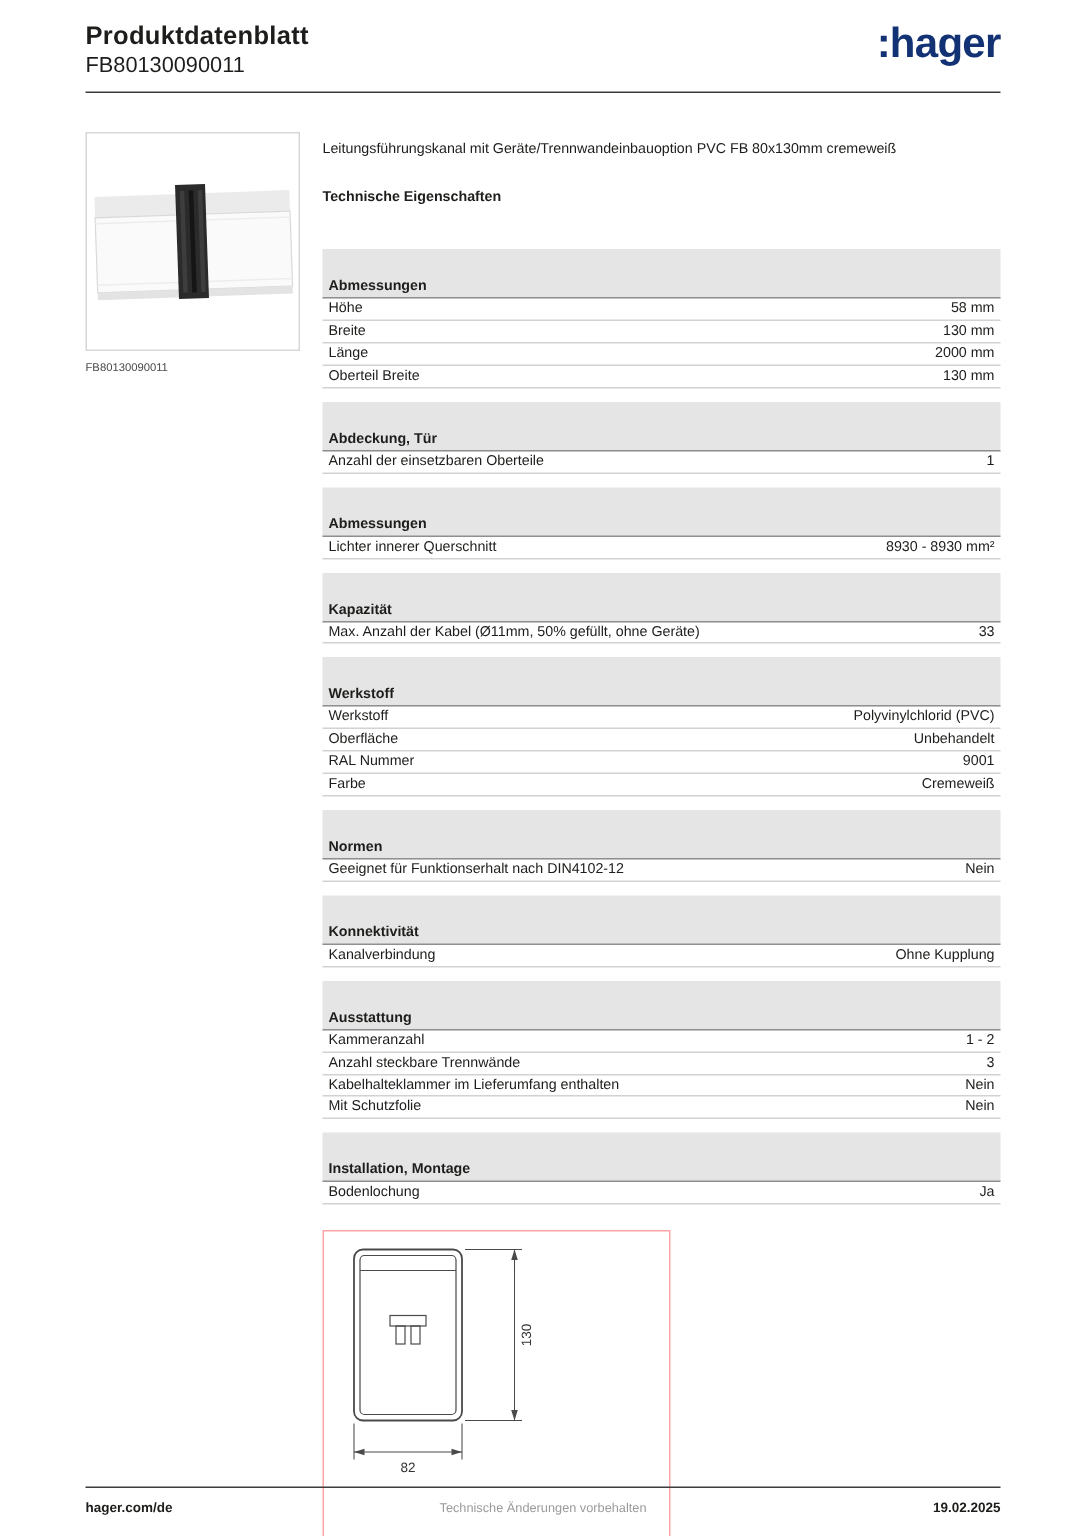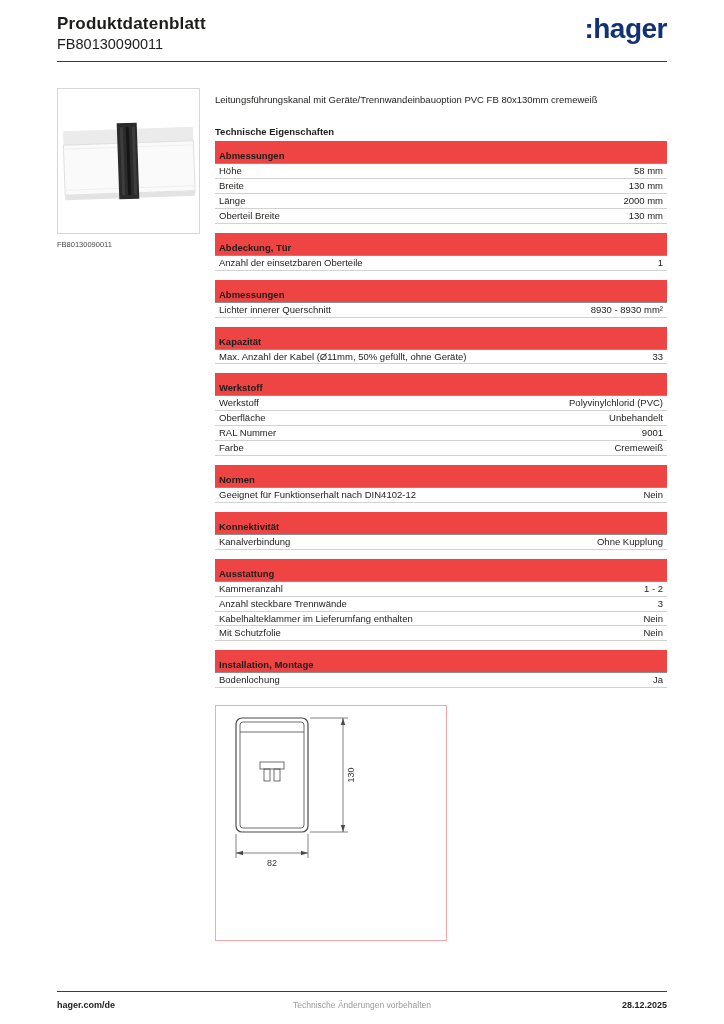--- a/index.html
+++ b/index.html
@@ -25,26 +25,26 @@
   
   .content { position:absolute; top:88px; left:57px; right:57px; display:flex; gap:15px; }
 
   .left-col { flex:0 0 143px; width:143px; }
   .image-box { width:143px; height:146px; border:1px solid #d6d6d6; background:#fff; overflow:hidden; }
   .image-box svg { display:block; width:100%; height:100%; }
   .image-caption { margin-top:6px; font-size:7.5px; color:#4a4a4a; }
 
   .right-col { flex:1; min-width:0; }
   .prod-title { font-size:9.5px; font-weight:normal; margin:6px 0 20px; line-height:1.3; }
-  .tech-heading { font-size:9.5px; font-weight:bold; margin-bottom:4px; }
+  .tech-heading { font-size:9.5px; font-weight:bold; margin-bottom:29px; }
 
   .spec-section { margin-bottom:9px; }
   .spec-title {
     font-size:9.5px; font-weight:bold; line-height:1.15;
-    background:#ef4444; padding:10px 4px 1px; border-bottom:1px solid #8f8f8f;
+    background:#e5e5e5; padding:20px 4px 1px; border-bottom:1px solid #8f8f8f;
   }
   .spec-row {
     display:flex; justify-content:space-between; gap:10px;
     font-size:9.5px; line-height:1.15; padding:2px 4px 1px;
     border-bottom:1px solid #d2d2d2;
   }
   .spec-row .val { white-space:nowrap; }
 
   .drawings-heading { font-size:9.5px; font-weight:bold; margin:16px 0 12px; }
   .drawing-box { width:232px; height:236px; border:1px solid #fca5a5; background:#fff;margin-top:17px; }
@@ -256,16 +256,16 @@
           <polygon points="127,126 124.8,119 129.2,119" fill="#4a4a4a"></polygon>
           <text x="138" y="69" text-anchor="middle" font-size="9" fill="#333333" transform="rotate(-90 138 69)">130</text>
         </svg>
       </div>
     </div>
   </div>
 
   <div class="footer">
     <div class="footer-left">hager.com/de</div>
     <div class="footer-center">Technische Änderungen vorbehalten</div>
-    <div class="footer-right">28.12.2025</div>
+    <div class="footer-right">19.02.2025</div>
   </div>
 
 </div>
 
 </body></html>

